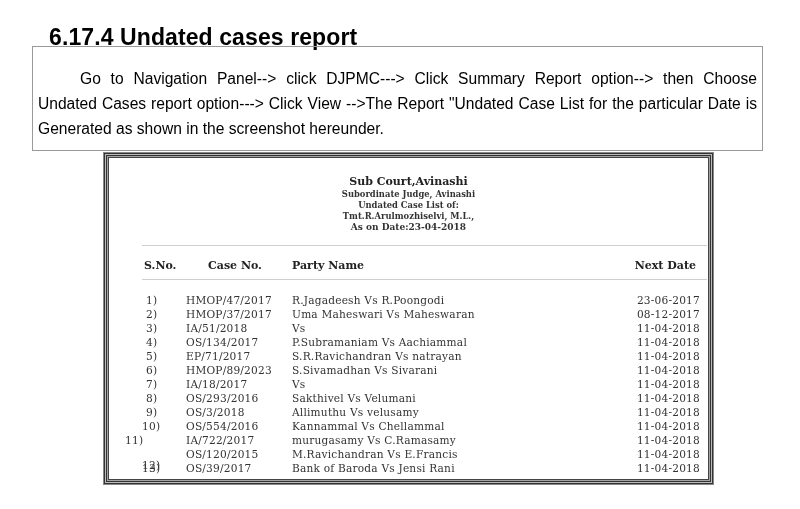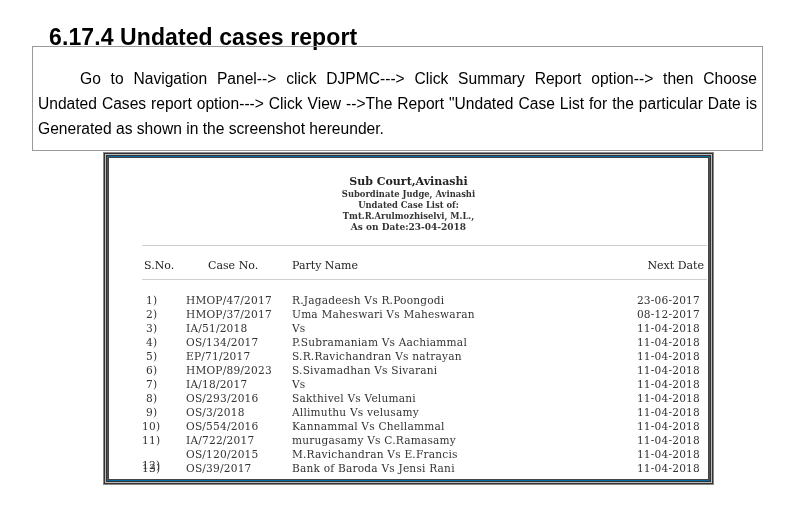--- a/index.html
+++ b/index.html
@@ -43,21 +43,21 @@
     .report-frame {
       position: absolute;
       left: 104px;
       top: 153px;
       width: 609px;
       height: 331px;
       box-sizing: border-box;
       border: 1px solid #333;
       outline: 1px solid #888;
       box-shadow: inset 0 0 0 1px #bbb, inset 0 0 0 2px #333, 1px 1px 0 #999;
-      background: #0369a1;
+      background: #a3a3a3;
     }
     .report-inner {
       position: absolute;
       left: 3px; top: 3px; right: 3px; bottom: 3px;
       border: 1px solid #444;
       background: #fff;
       font-family: "DejaVu Serif", serif;
       color: #333;
     }
     .report-header {
@@ -84,32 +84,32 @@
       width: 565px;
       height: 1px;
       background: #cfcfcf;
     }
     .col-headers {
       position: absolute;
       left: 0;
       right: 0;
       top: 101px;
       height: 16px;
-      font-weight: normal;
+      font-weight: bold;
       font-size: 11px;
       color: #222;
     }
     .col-headers span, .row span {
       position: absolute;
       white-space: nowrap;
     }
     .c-sno { left: 35px; }
     .c-case { left: 99px; }
     .c-party { left: 183px; }
-    .c-date { right: 4px; text-align: right; }
+    .c-date { right: 12px; text-align: right; }
     .rows {
       position: absolute;
       left: 0;
       right: 0;
       top: 135px;
     }
     .row {
       position: relative;
       height: 14px;
       font-size: 10.6px;
@@ -205,21 +205,21 @@
         <span class="c-party">Allimuthu Vs velusamy</span>
         <span class="c-date">11-04-2018</span>
       </div>
       <div class="row">
         <span class="c-sno" style="left:33px;">10)</span>
         <span class="c-case">OS/554/2016</span>
         <span class="c-party">Kannammal Vs Chellammal</span>
         <span class="c-date">11-04-2018</span>
       </div>
       <div class="row">
-        <span class="c-sno" style="left:33px;">11)</span>
+        <span class="c-sno" style="left:16px;">11)</span>
         <span class="c-case">IA/722/2017</span>
         <span class="c-party">murugasamy Vs C.Ramasamy</span>
         <span class="c-date">11-04-2018</span>
       </div>
       <div class="row">
         <span class="c-sno" style="left:33px;margin-top:11px;">12)</span>
         <span class="c-case">OS/120/2015</span>
         <span class="c-party">M.Ravichandran Vs E.Francis</span>
         <span class="c-date">11-04-2018</span>
       </div>

